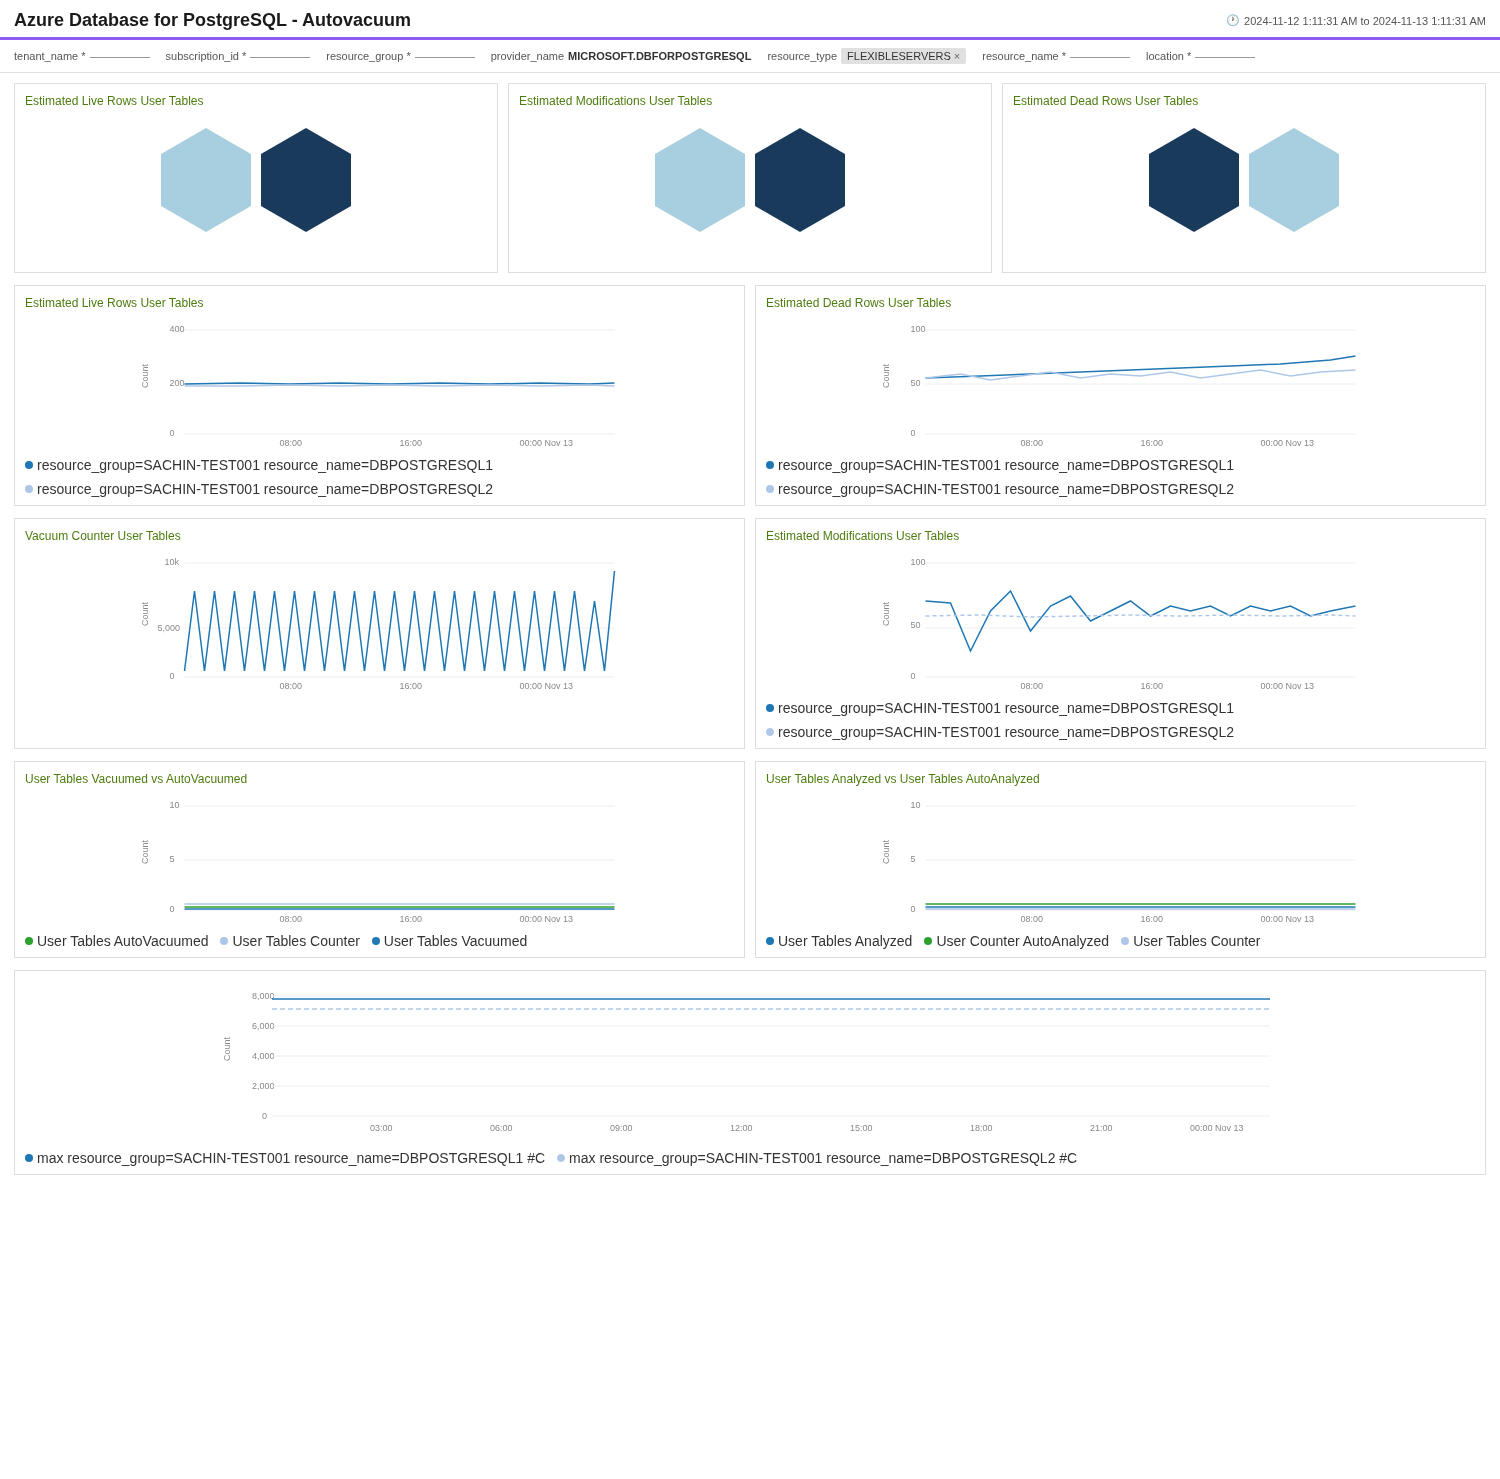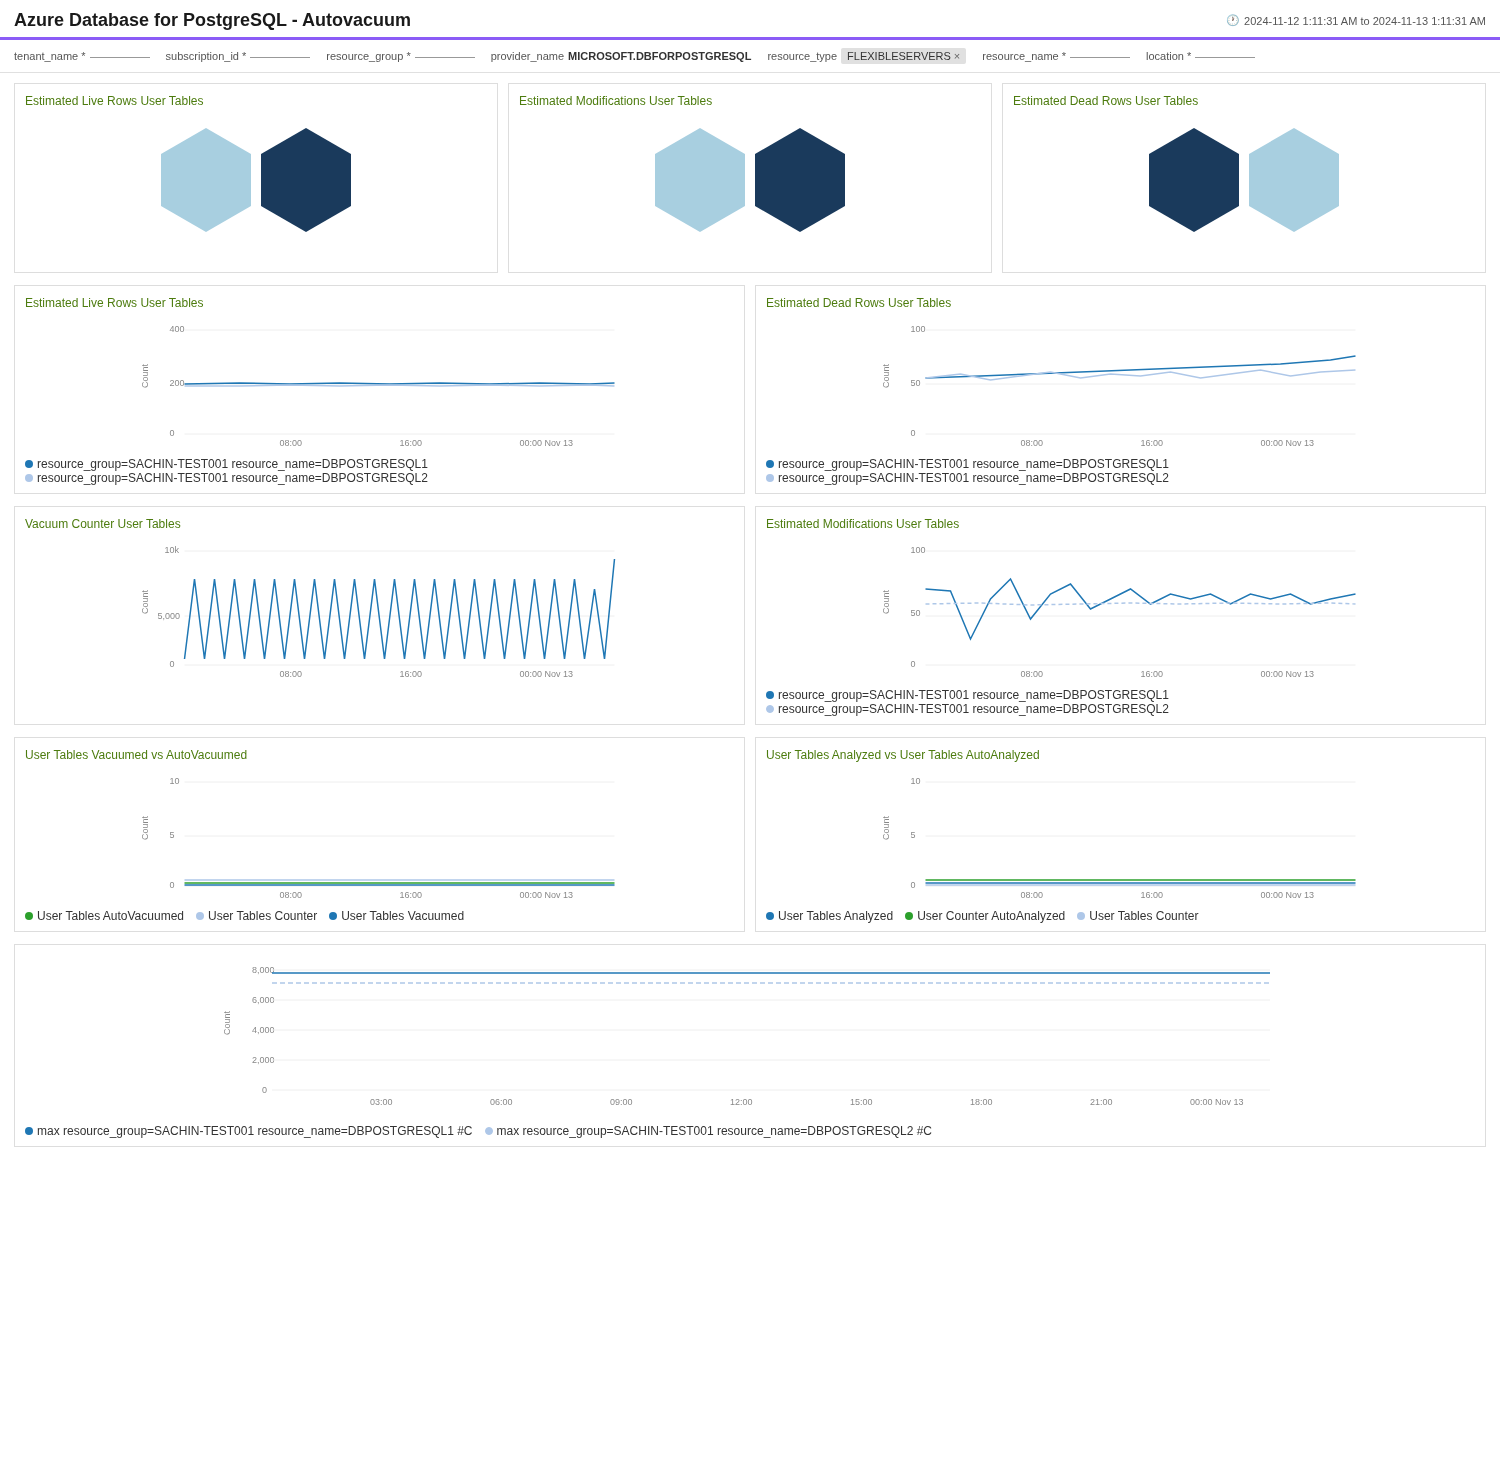--- a/index.html
+++ b/index.html
@@ -25,21 +25,21 @@
 
     .hex-container { display: flex; justify-content: center; align-items: center; gap: 10px; margin-top: 20px; }
     .hex { width: 90px; height: 104px; clip-path: polygon(50% 0%, 100% 25%, 100% 75%, 50% 100%, 0% 75%, 0% 25%); display: inline-block; }
 
     
     .chart-row-2 { display: grid; grid-template-columns: 1fr 1fr; gap: 10px; margin-bottom: 12px; }
     .chart-panel { border: 1px solid #ddd; padding: 10px 10px 8px; }
     .chart-panel-full { border: 1px solid #ddd; padding: 10px 10px 8px; margin-bottom: 12px; }
     .chart-svg { width: 100%; }
 
-    .chart-legend { display: flex; flex-wrap: wrap; gap: 0 12px; margin-top: 6px; font-size: 12px; }
+    .chart-legend { display: flex; flex-wrap: wrap; gap: 8px 12px; margin-top: 6px; font-size: 14px; }
     .legend-item { display: flex; align-items: center; gap: 4px; }
     .legend-dot { width: 8px; height: 8px; border-radius: 50%; display: inline-block; }
     .legend-sq { width: 8px; height: 8px; border-radius: 50%; display: inline-block; border: 1px solid #999; }
 
     .axis-label { font-size: 9px; fill: #888; }
     .grid-line { stroke: #eee; stroke-width: 1; }
     .chart-line { fill: none; stroke-width: 1.5; }
   </style>
 </head>
 <body>

